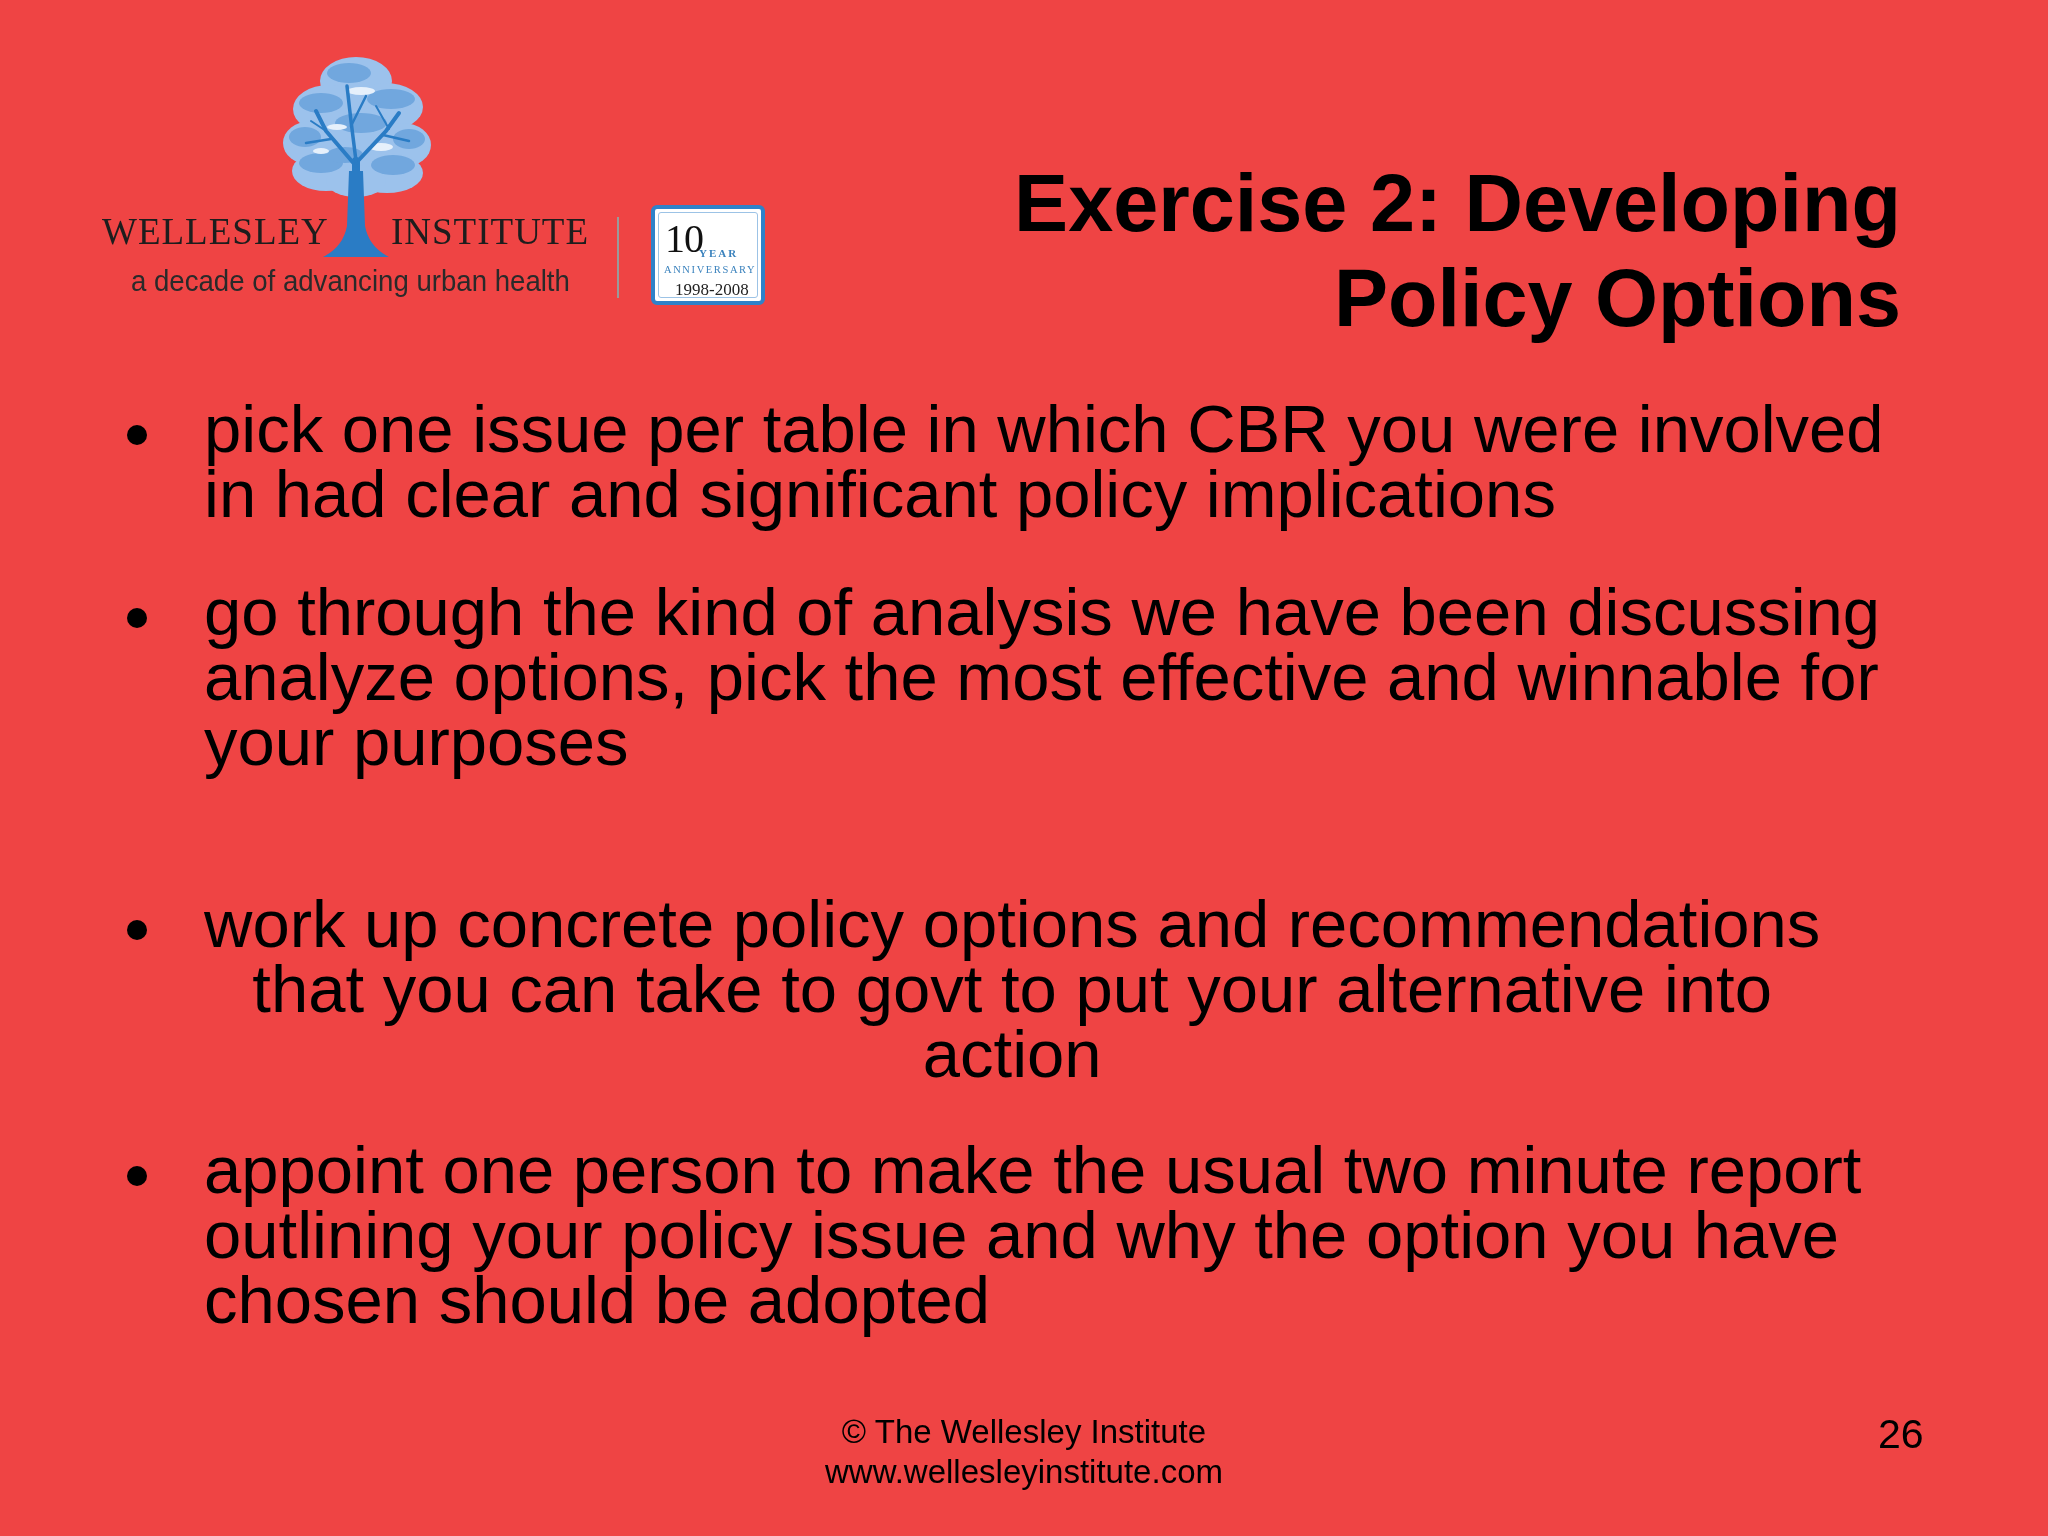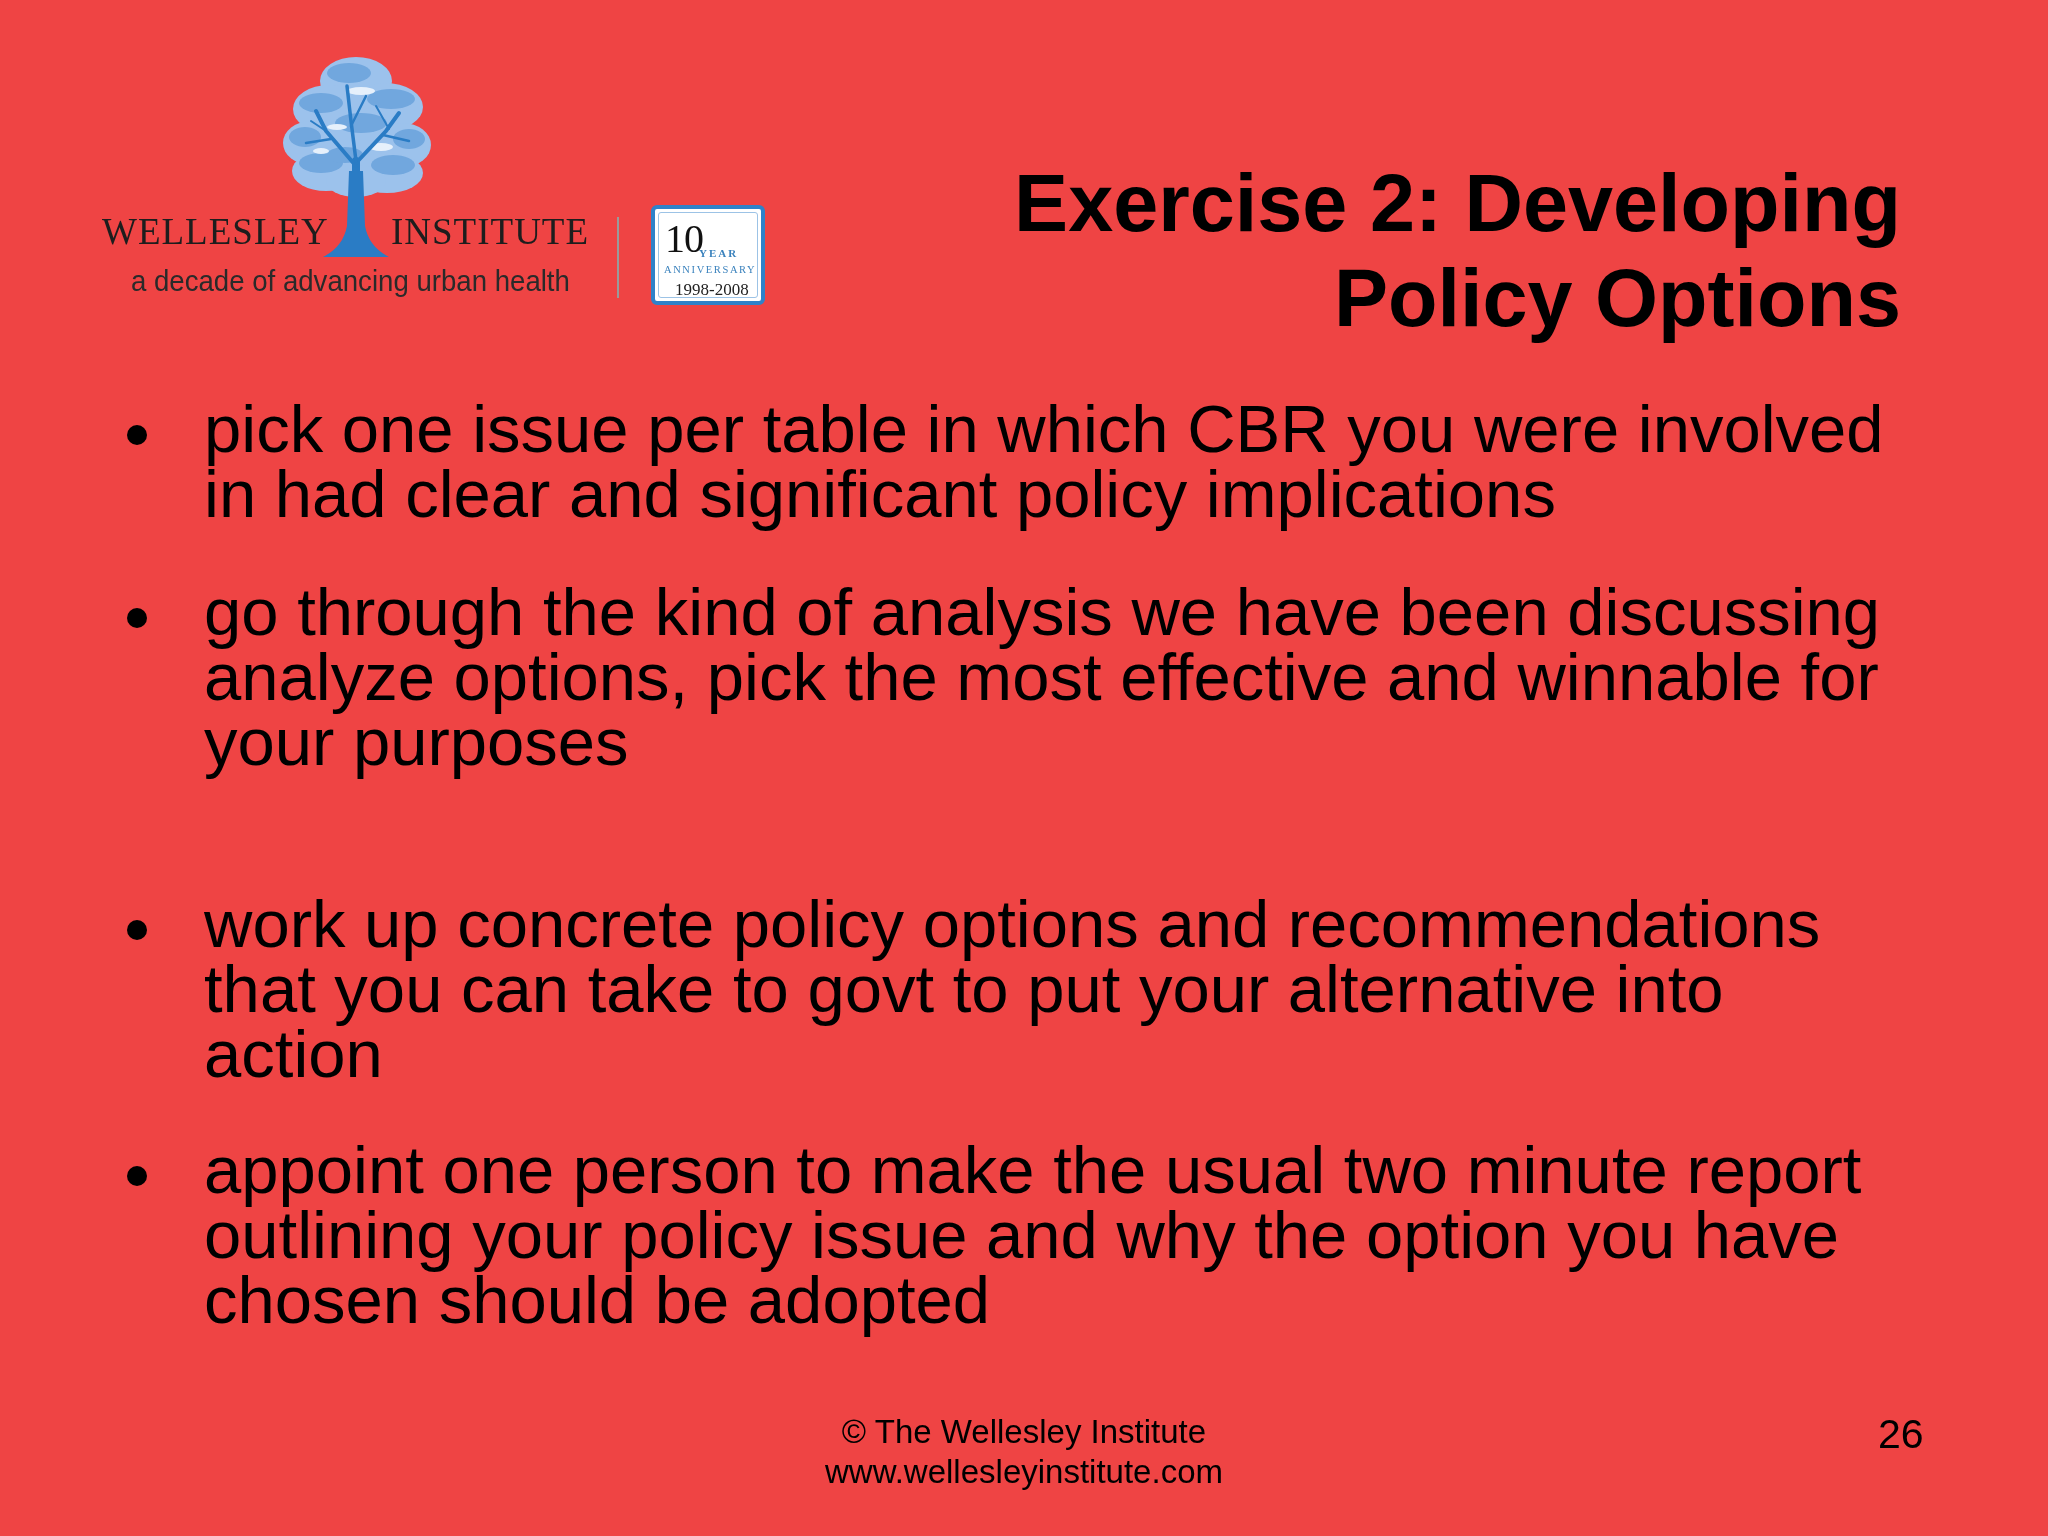--- a/index.html
+++ b/index.html
@@ -281,21 +281,21 @@
       <span class="dot" style="top:25px;"></span>
       <div class="lines" style="top:-4px;">
         <span>go through the kind of analysis we have been discussing</span>
         <span>analyze options, pick the most effective and winnable for</span>
         <span>your purposes</span>
       </div>
     </li>
 
     <li class="bullet" style="top:895px;">
       <span class="dot" style="top:25px;"></span>
-      <div class="lines" style="top:-4px;">
+      <div class="lines" style="top:-4px;text-align:center;">
         <span>work up concrete policy options and recommendations</span>
         <span>that you can take to govt to put your alternative into</span>
         <span>action</span>
       </div>
     </li>
 
     <li class="bullet" style="top:1141px;">
       <span class="dot" style="top:25px;"></span>
       <div class="lines" style="top:-4px;">
         <span>appoint one person to make the usual two minute report</span>

